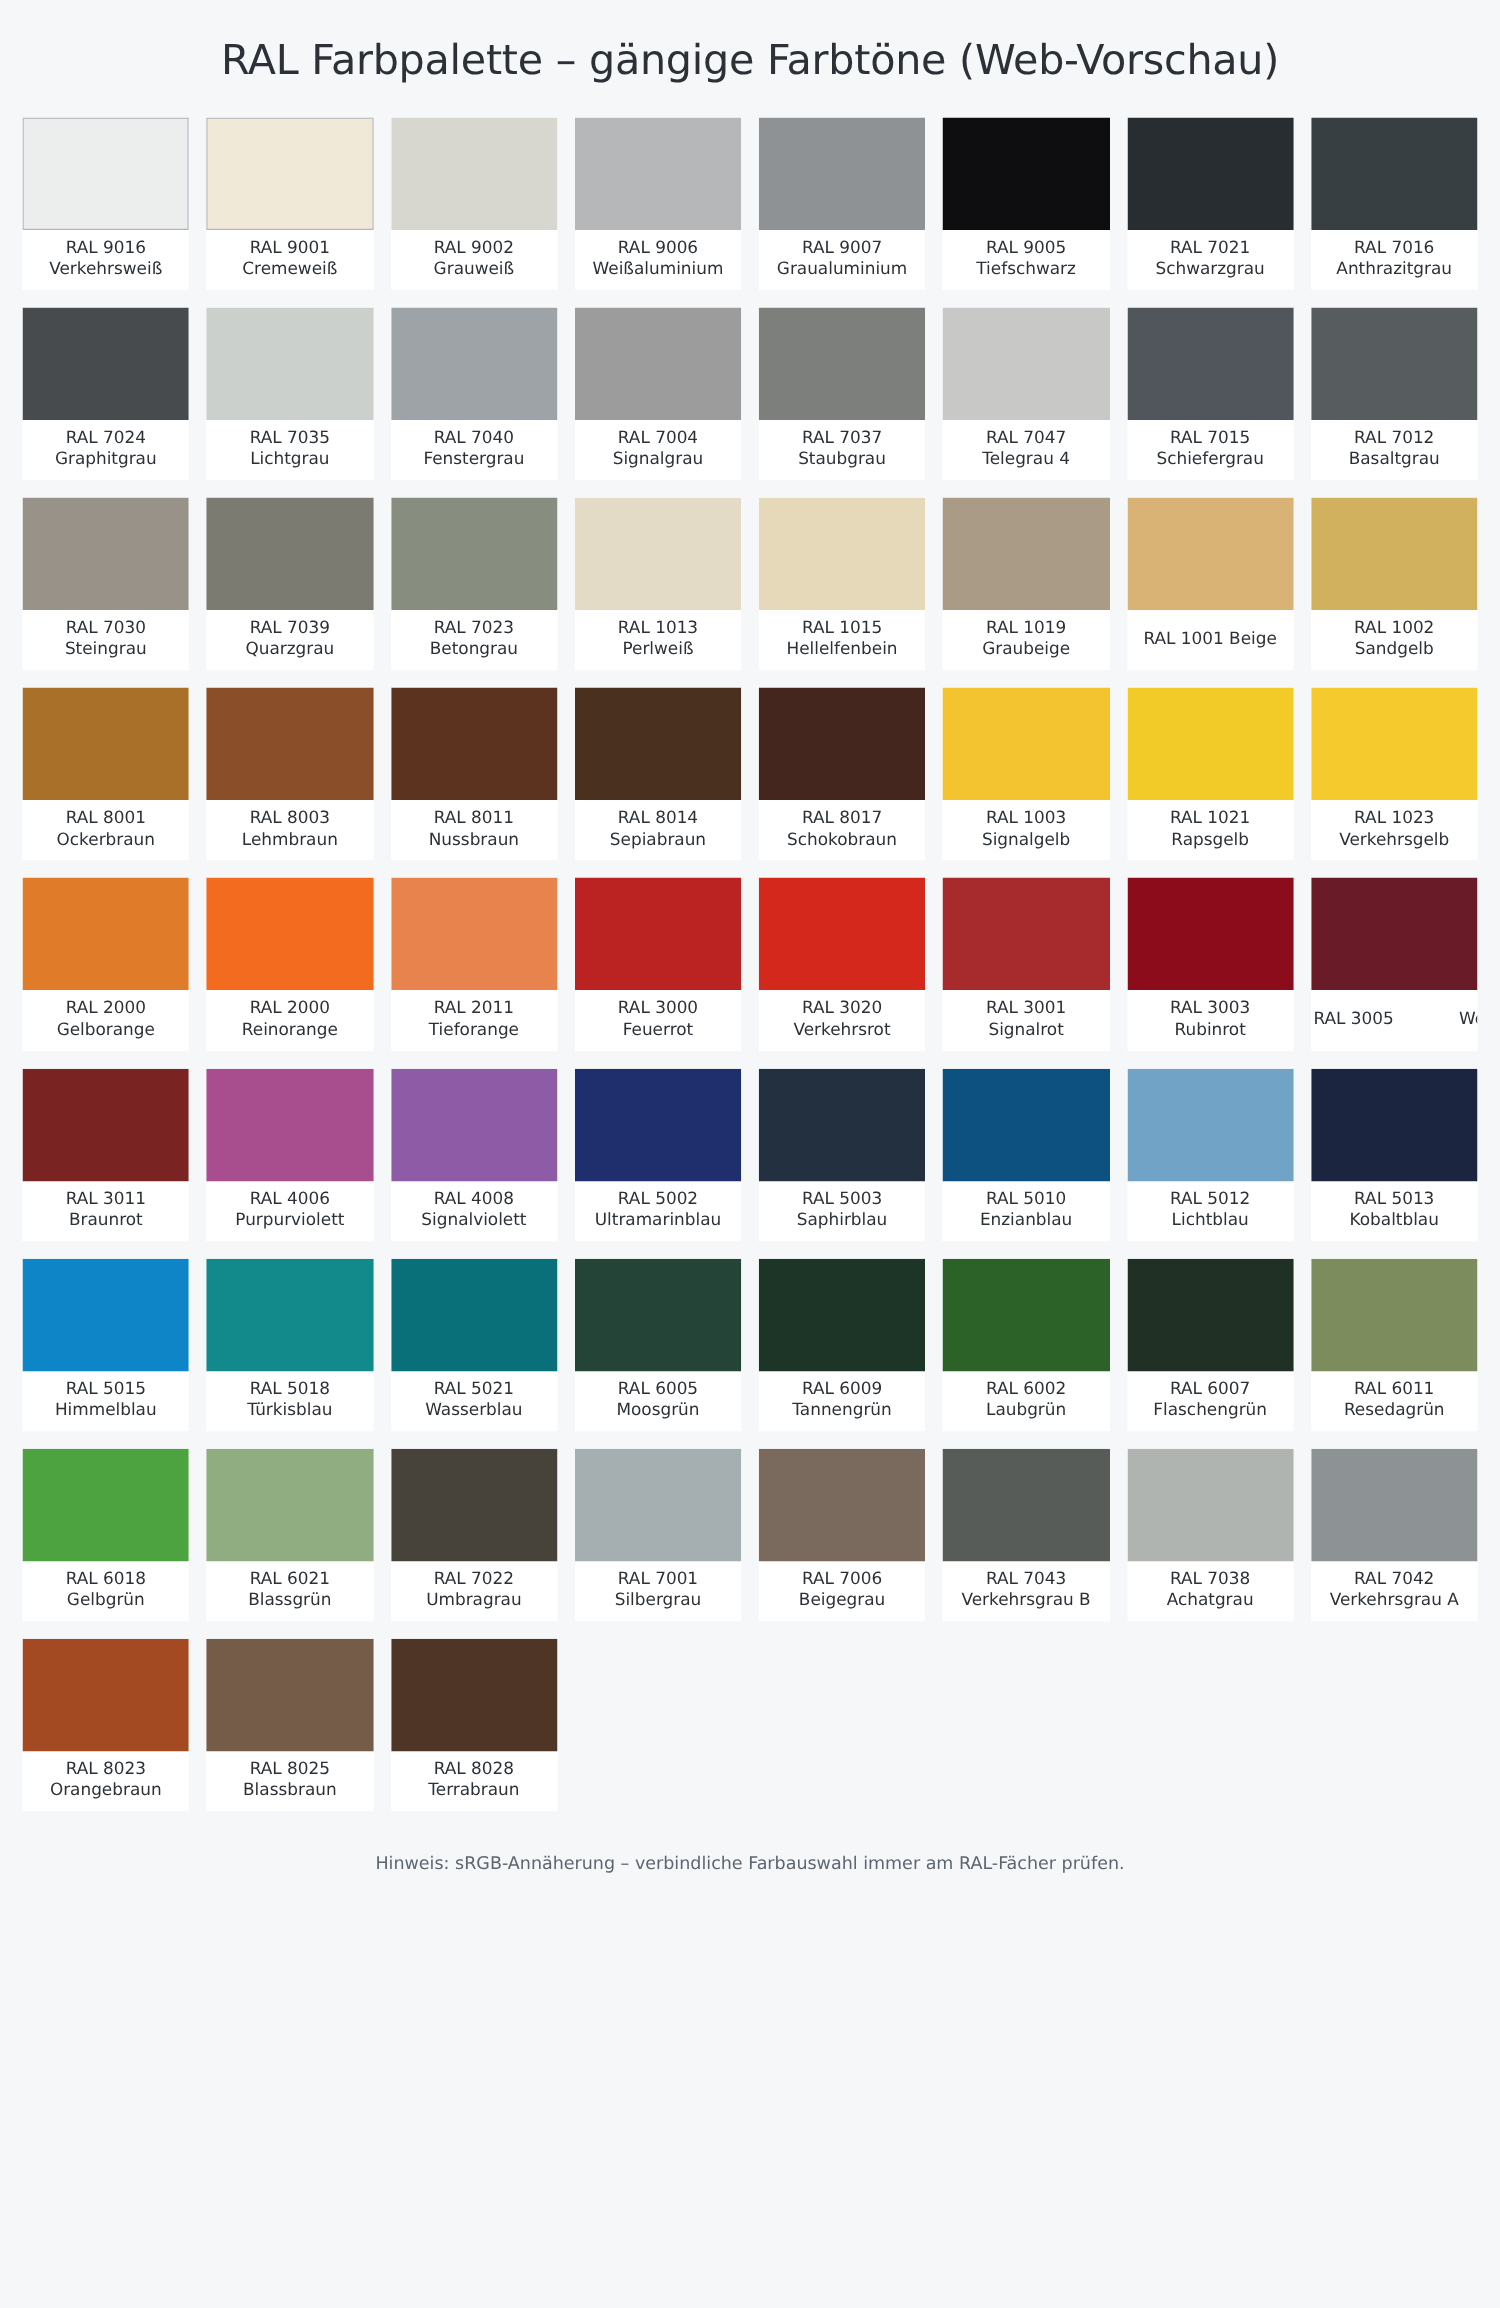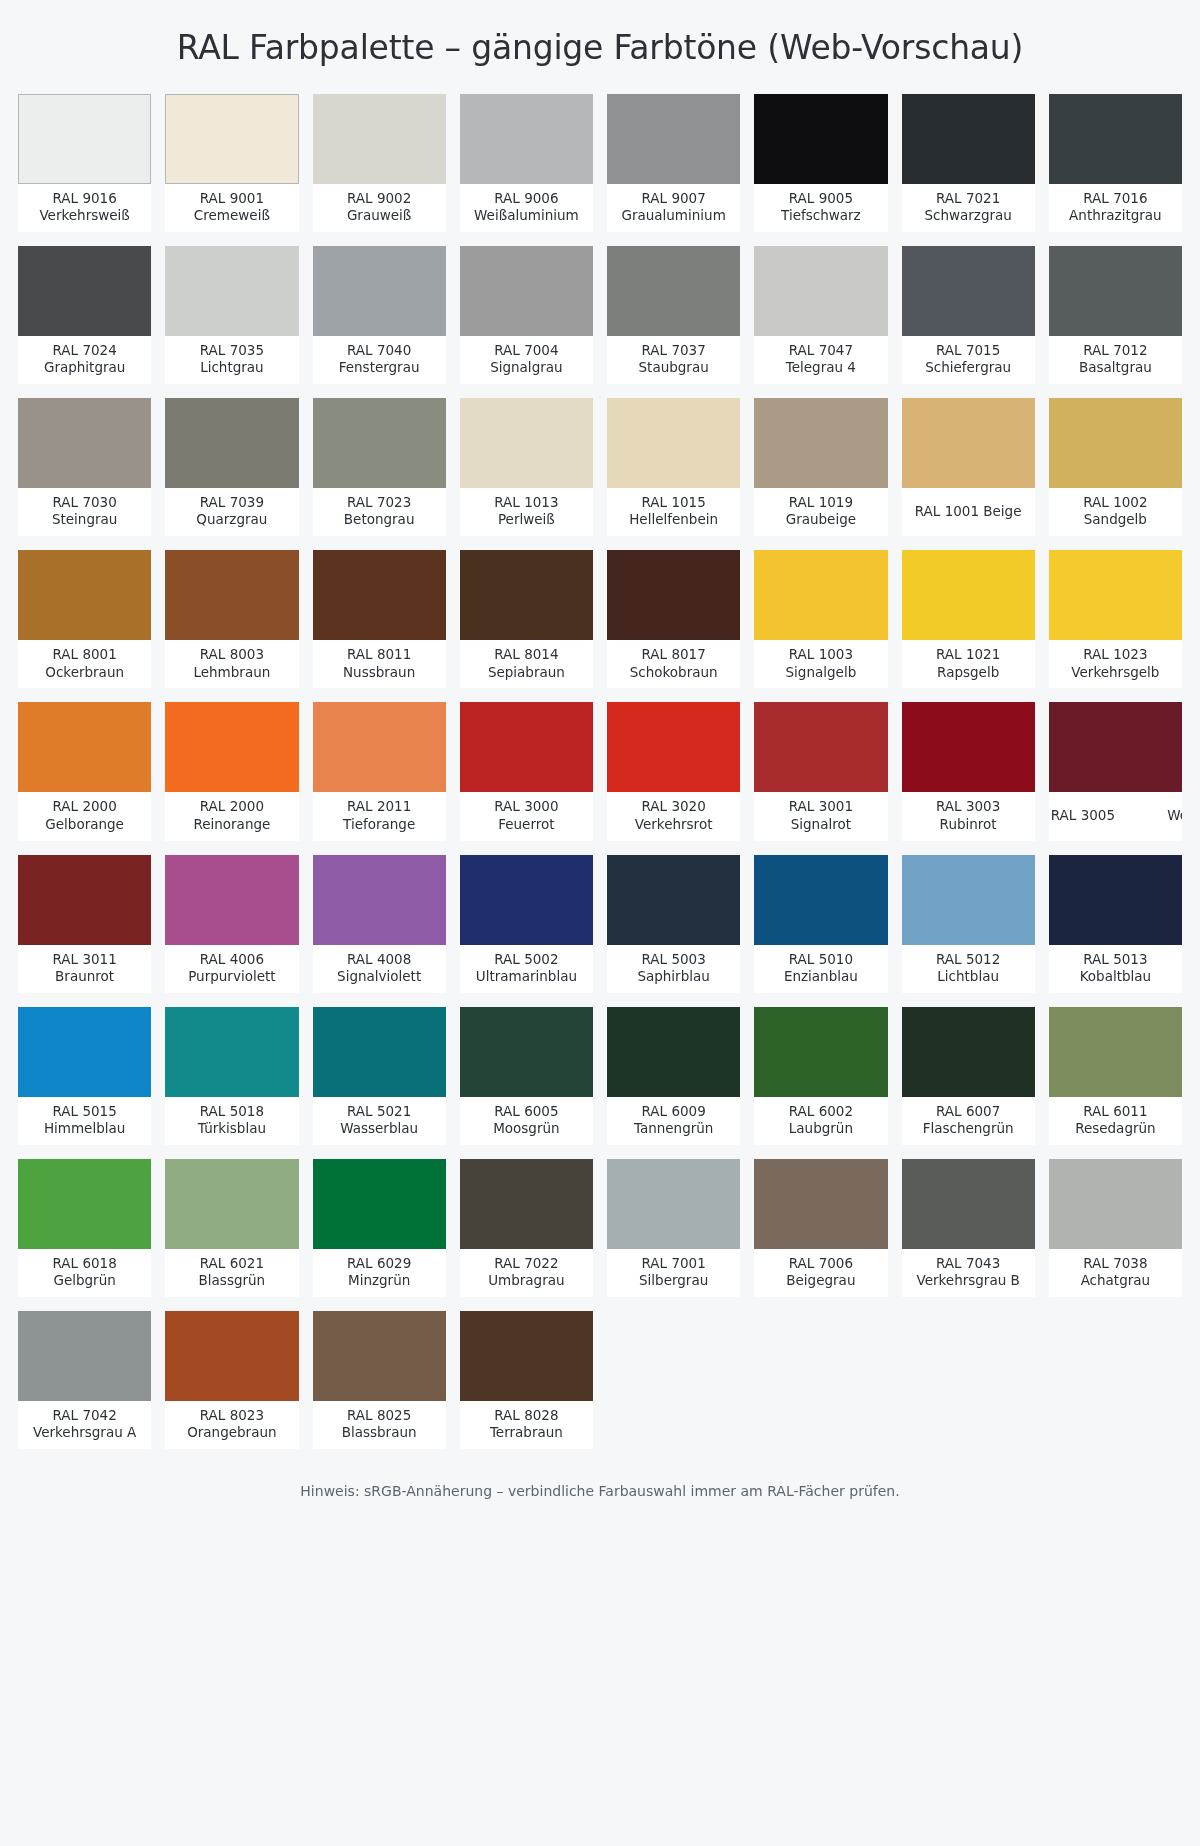--- a/index.html
+++ b/index.html
@@ -482,27 +482,20 @@
         </div>
       </div>
       <div class="swatch-card">
         <div class="swatch-chip" style="background-color: rgb(143, 173, 128);"></div>
         <div class="swatch-caption">
           <span class="swatch-code">RAL 6021</span>
           <span class="swatch-name">Blassgrün</span>
         </div>
       </div>
       <div class="swatch-card">
-        <div class="swatch-chip" style="background-color: rgb(0, 113, 56);"></div>
-        <div class="swatch-caption">
-          <span class="swatch-code">RAL 6029</span>
-          <span class="swatch-name">Minzgrün</span>
-        </div>
-      </div>
-      <div class="swatch-card">
         <div class="swatch-chip" style="background-color: rgb(71, 67, 59);"></div>
         <div class="swatch-caption">
           <span class="swatch-code">RAL 7022</span>
           <span class="swatch-name">Umbragrau</span>
         </div>
       </div>
       <div class="swatch-card">
         <div class="swatch-chip" style="background-color: rgb(165, 174, 177);"></div>
         <div class="swatch-caption">
           <span class="swatch-code">RAL 7001</span>

